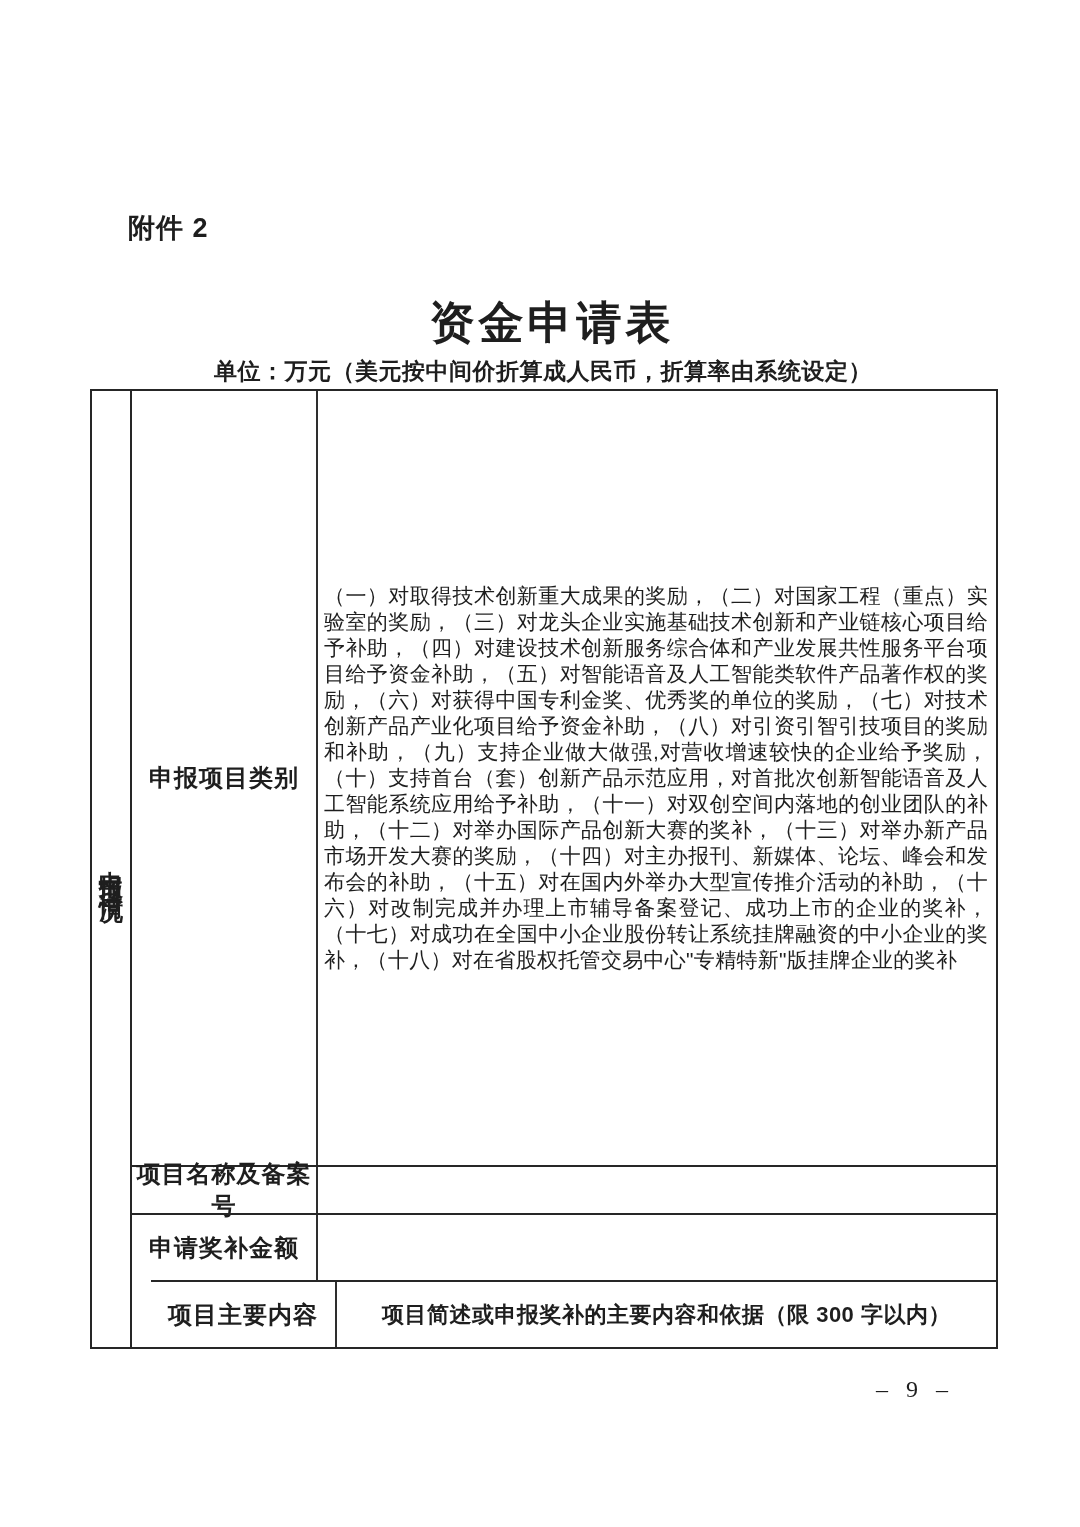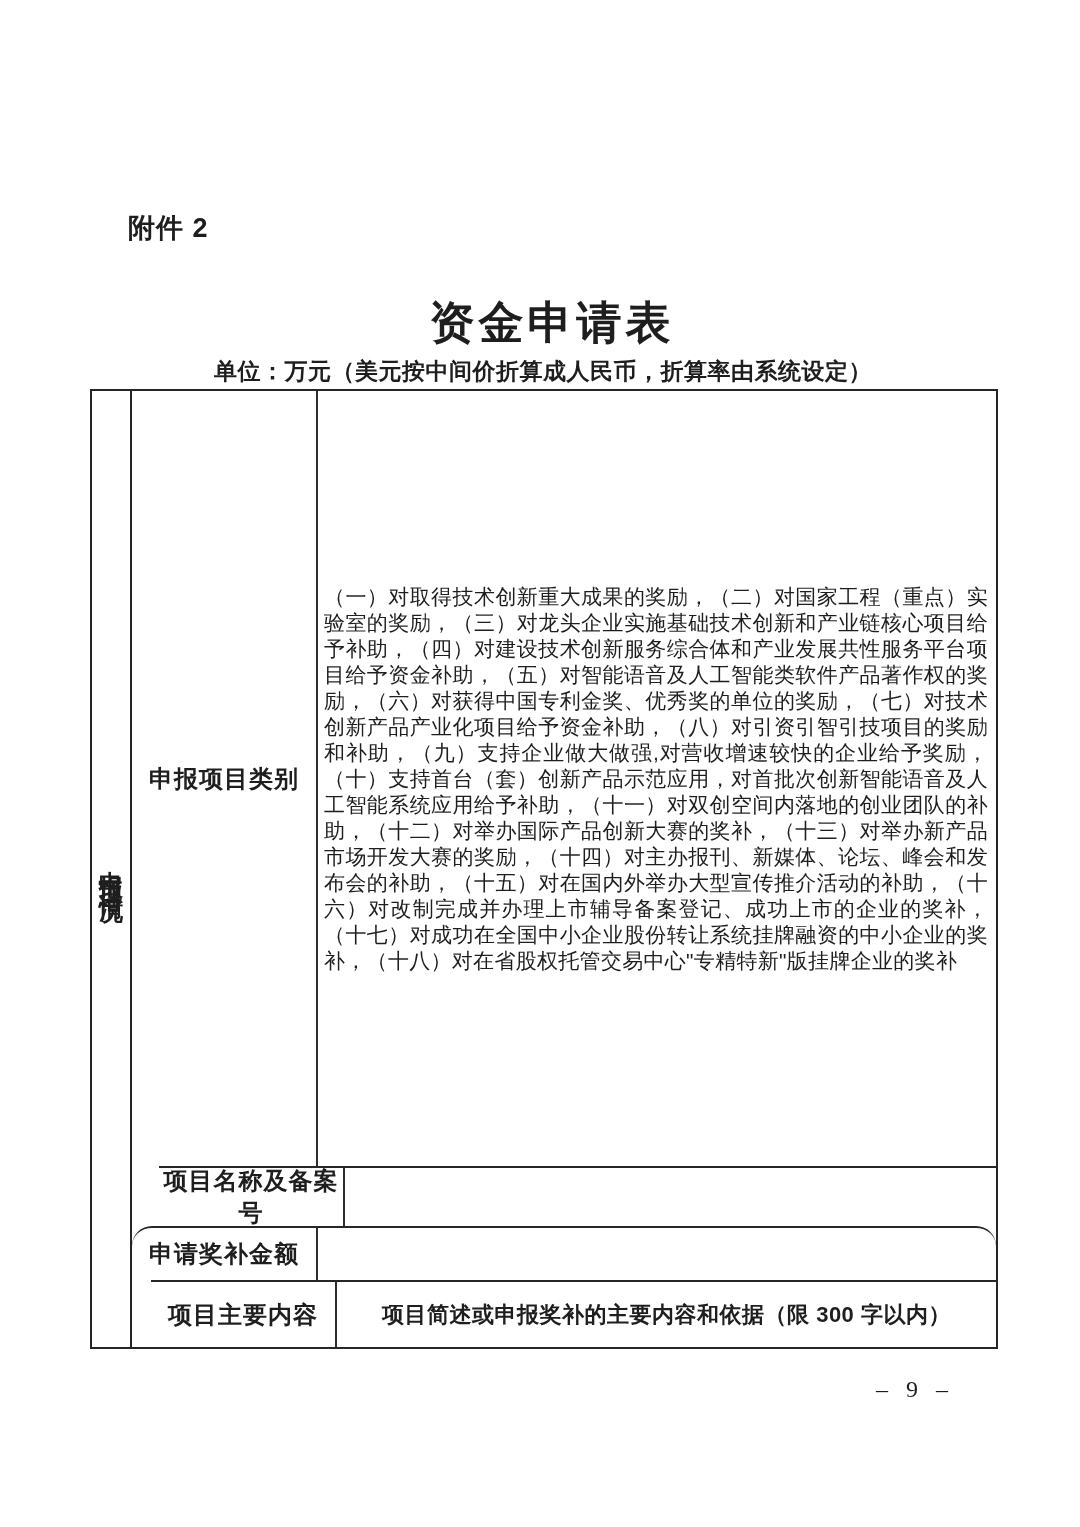--- a/index.html
+++ b/index.html
@@ -85,22 +85,22 @@
     min-width: 0;
   }
   .form-row {
     display: flex;
     border-top: 2px solid #262626;
     box-sizing: border-box;
     min-height: 0;
   }
   .form-row:first-child { border-top: none; }
   .row-category { flex: 1; }
-  .row-name   { height: 60px; flex: 0 0 auto; margin-left: 27px; }
-  .row-amount { height: 54px; flex: 0 0 auto; border-radius: 20px; }
+  .row-name   { height: 48px; flex: 0 0 auto; }
+  .row-amount { height: 67px; flex: 0 0 auto; }
   .row-content{ height: 67px; flex: 0 0 auto; margin-left: 19px; }
 
   .label-cell {
     width: 186px;
     flex: 0 0 186px;
     border-right: 2px solid #2e2e2e;
     box-sizing: border-box;
     display: flex;
     align-items: center;
     justify-content: center;

